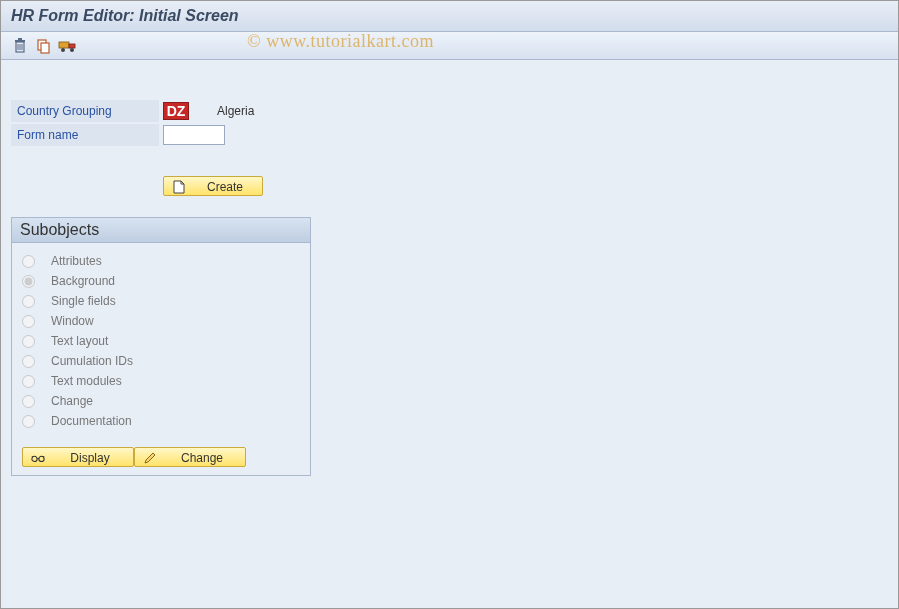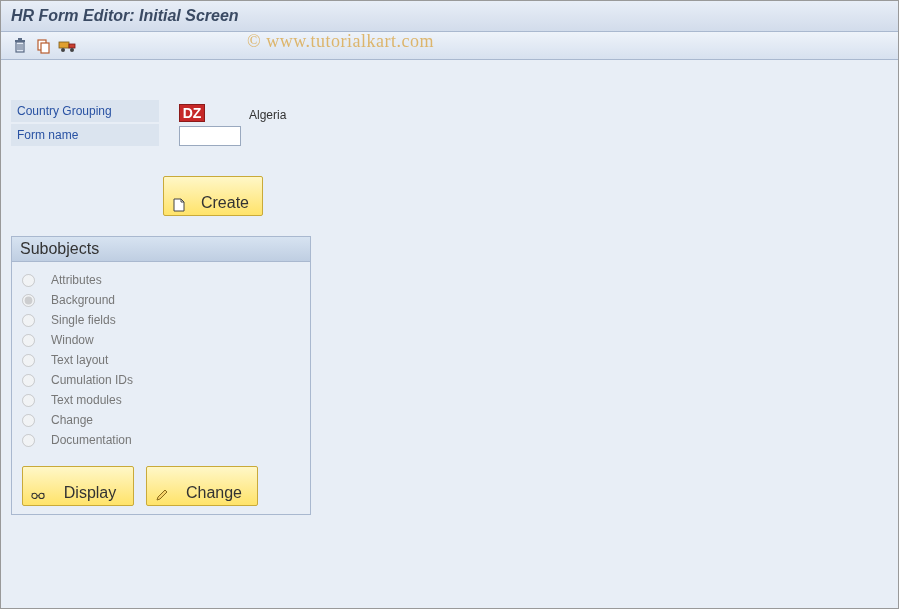--- a/index.html
+++ b/index.html
@@ -45,24 +45,23 @@
       justify-content: center;
       cursor: pointer;
     }
     .content {
       padding: 40px 10px 10px 10px;
       background: #e8eef6;
       height: calc(100% - 58px);
     }
     .field-row {
       display: flex;
-      align-items: flex-end;
+      align-items: center;
       margin-bottom: 2px;
       height: 22px;
-      gap: 16px;
     }
     .field-label {
       width: 148px;
       background: #dbe4ef;
       color: #2952a3;
       padding: 3px 6px;
       font-size: 12px;
       border-right: none;
       height: 22px;
       display: flex;
@@ -94,30 +93,30 @@
       margin-left: 4px;
       padding: 2px 4px;
       font-size: 12px;
     }
     .btn-row {
       margin-top: 30px;
       margin-left: 152px;
     }
     .sap-btn {
       display: inline-flex;
-      align-items: flex-end;
+      align-items: flex-start;
       gap: 10px;
       background: linear-gradient(to bottom, #fff7c7 0%, #ffe36a 100%);
       border: 1px solid #c9aa3a;
       border-radius: 2px;
       padding: 3px 8px;
-      height: 40px;
+      height: 20px;
       min-width: 100px;
       cursor: pointer;
-      font-size: 16px;
+      font-size: 12px;
       color: #333;
       justify-content: flex-start;
     }
     .sap-btn .icon-slot {
       width: 14px;
       height: 14px;
       display: flex;
       align-items: center;
       justify-content: center;
     }
@@ -150,21 +149,21 @@
       font-size: 12px;
       cursor: pointer;
     }
     .radio-row input[type="radio"] {
       accent-color: #7a8aa3;
       width: 13px;
       height: 13px;
     }
     .btn-group-bottom {
       display: flex;
-      gap: 12px;
+      gap: 0;
       margin-top: 16px;
     }
     .btn-group-bottom .sap-btn {
       min-width: 112px;
     }
     .watermark {
       position: absolute;
       top: 30px;
       left: 246px;
       color: #dba84a;

